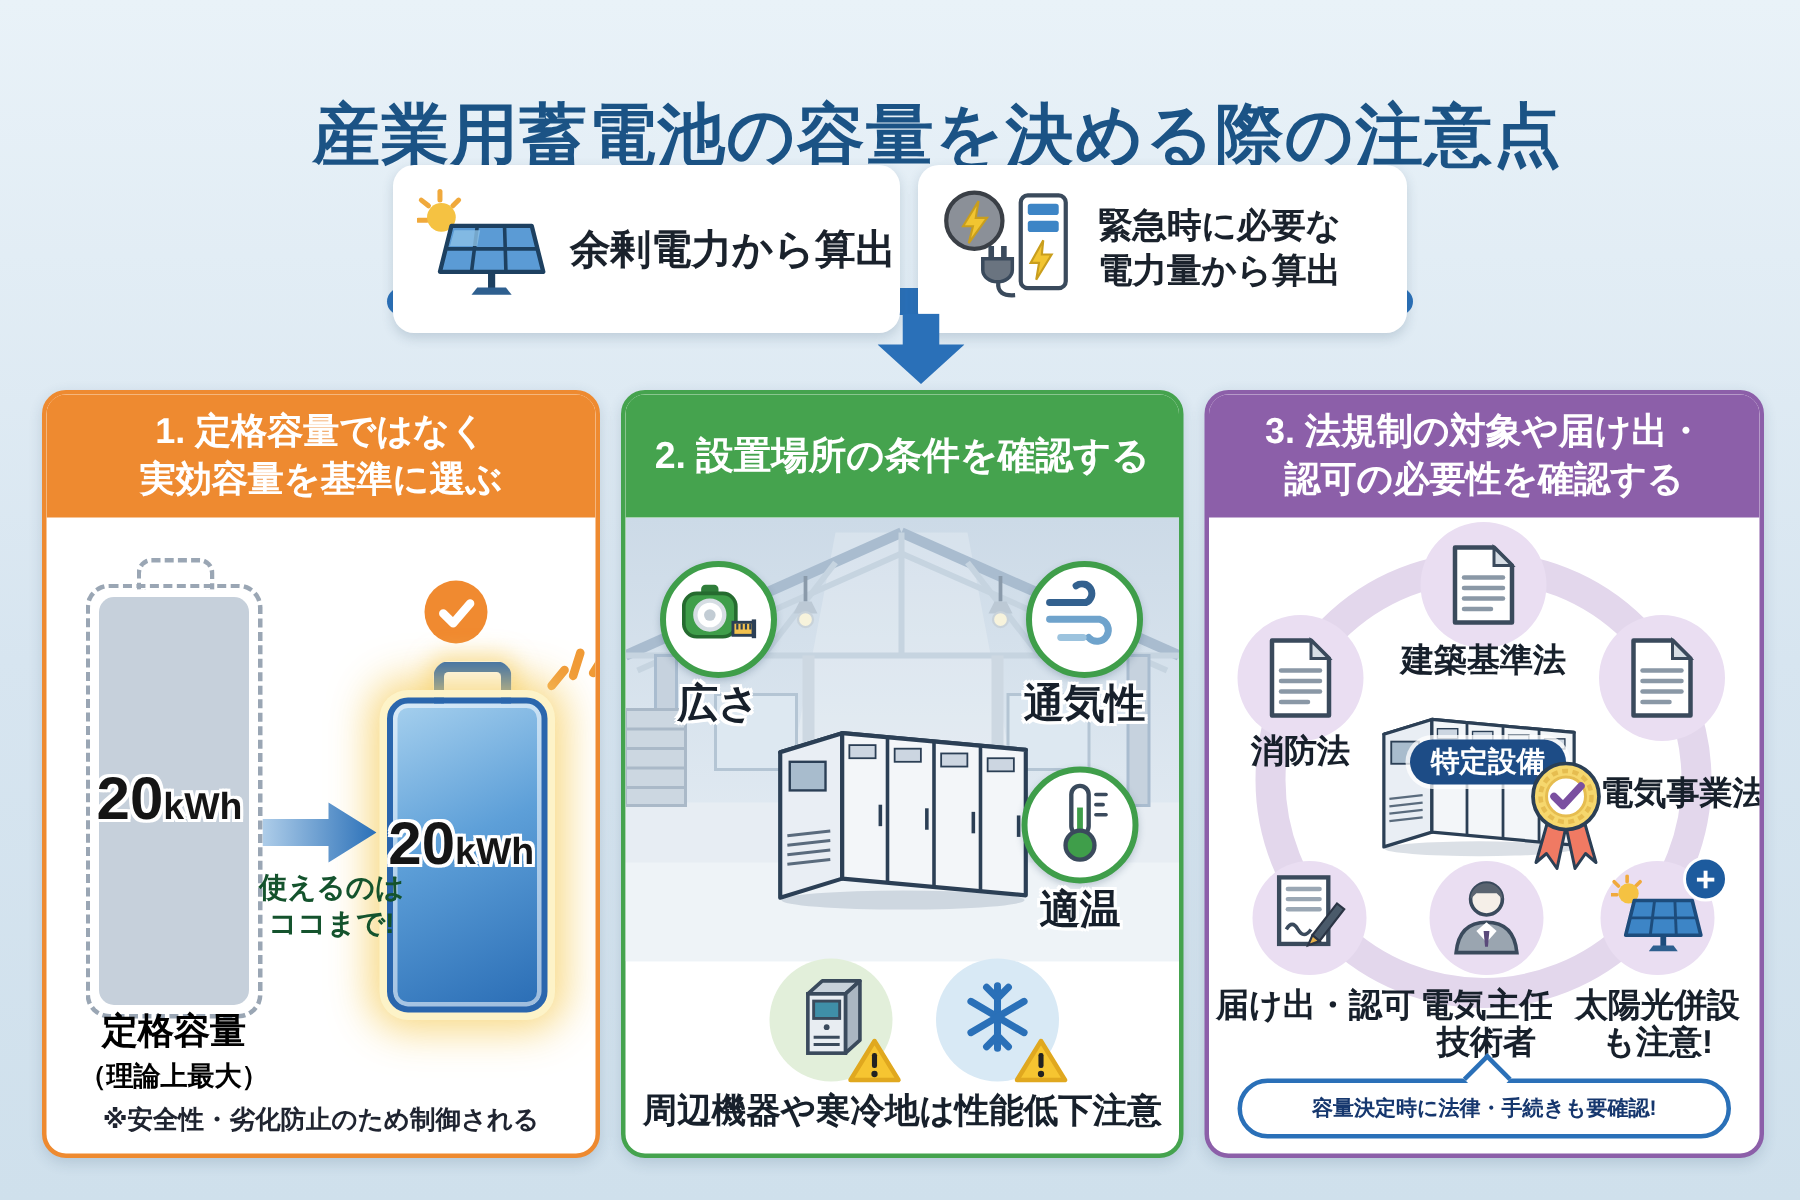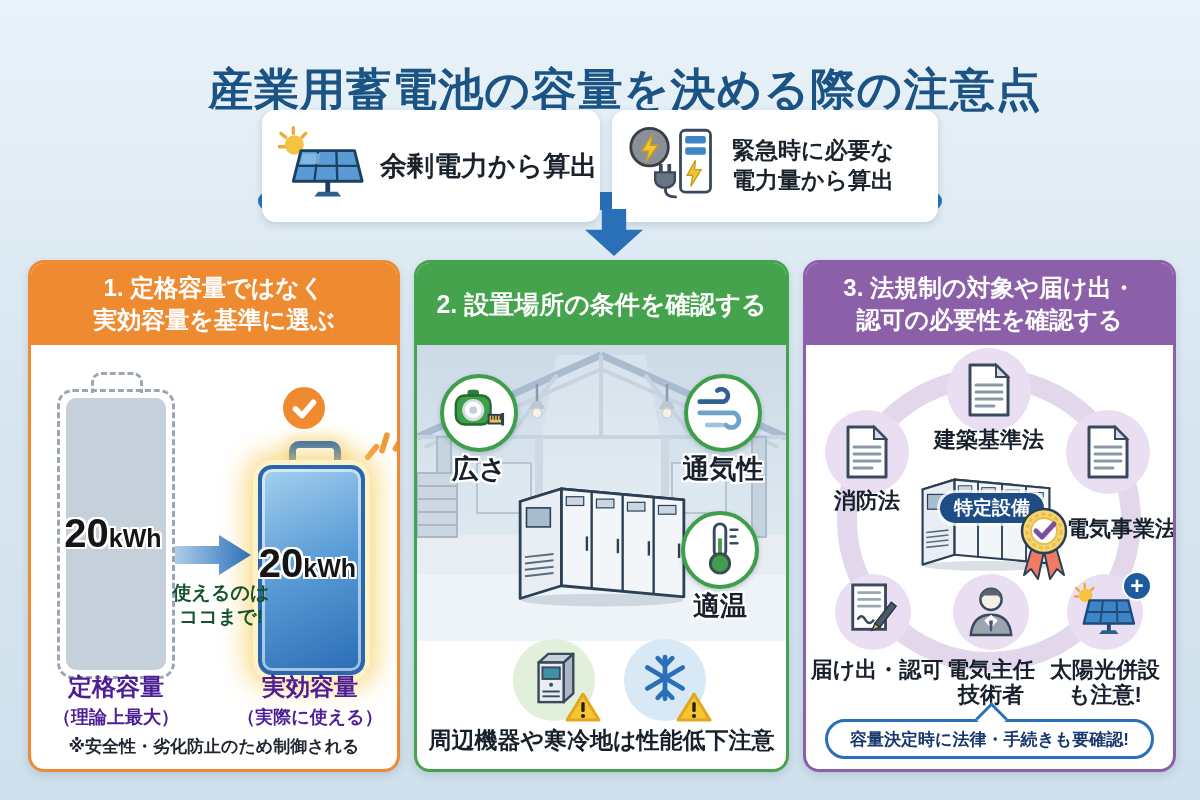--- a/index.html
+++ b/index.html
@@ -63,21 +63,21 @@
                         inset 0 0 0 3px rgba(255,255,255,.55); }
   .bat-eff-cap { left:258px; top:96px; width:38px; height:26px;
                  border:7px solid #2a66ad; border-bottom:none; border-radius:10px 10px 0 0;
                  box-shadow:0 0 14px 5px rgba(247,210,110,.6); }
   .kwh-eff { left:227px; top:196px; width:99px; }
   .kwh-eff .num,.kwh-eff .unit { text-shadow:2px 0 0 #fff,-2px 0 0 #fff,0 2px 0 #fff,
         0 -2px 0 #fff,2px 2px 0 #fff,-2px -2px 0 #fff,2px -2px 0 #fff,-2px 2px 0 #fff; }
   .r-arrow { left:144px; top:188px; }
   .arrow-note { left:108px; top:236px; width:164px; text-align:center;
                 font-size:19px; font-weight:800; color:#14532d; line-height:1.25; }
-  .cap-label { top:326px; text-align:center; color:#4c1d95; }
+  .cap-label { top:326px; text-align:center; color:#000000; }
   .cap-label .big { font-size:24px; font-weight:800; }
   .cap-label .small { font-size:18px; font-weight:700; margin-top:2px; }
   .cap-rated { left:0; width:170px; }
   .cap-eff { left:196px; width:166px; }
   .footnote { left:0; top:390px; width:100%; text-align:center;
               font-size:17px; font-weight:800; color:#1f2430; }
 
   
   .warehouse { left:0; top:0; width:369px; height:296px; overflow:hidden; }
   .cond-circle { width:78px; height:78px; border-radius:50%; background:#fff;
@@ -121,21 +121,21 @@
                background:#1d5b9e; color:#fff; font-size:23px; font-weight:800;
                display:flex; align-items:center; justify-content:center;
                border:2px solid #fff; box-sizing:border-box; }
   .item-label { text-align:center; font-size:22px; font-weight:800; color:#17202b; line-height:1.15; }
   .il1 { left:0;   top:312px; width:142px; }
   .il2 { left:114px; top:312px; width:142px; }
   .il3 { left:228px; top:312px; width:142px; }
   .p3note { left:19px; top:374px; width:329px; height:40px; background:#fff;
             border:3px solid #2a70b8; border-radius:22px; box-sizing:border-box;
             display:flex; align-items:center; justify-content:center;
-            font-size:17px; font-weight:800; color:#16376e; white-space:nowrap; }
+            font-size:14px; font-weight:800; color:#16376e; white-space:nowrap; }
   .pointer { left:174px; top:362px; width:20px; height:20px; background:#fff;
              border-left:3px solid #2a70b8; border-top:3px solid #2a70b8;
              transform:rotate(45deg); z-index:2; }
 </style>
 </head>
 <body>
 
 <div class="stage">
 
   <h1 class="abs title">産業用蓄電池の容量を決める際の注意点</h1>
@@ -237,24 +237,20 @@
       </div>
       <div class="abs arrow-note">
         <div>使えるのは</div>
         <div>ココまで!</div>
       </div>
 
       <div class="abs cap-label cap-rated">
         <div class="big">定格容量</div>
         <div class="small">（理論上最大）</div>
       </div>
-      <div class="abs cap-label cap-eff">
-        <div class="big">実効容量</div>
-        <div class="small">（実際に使える）</div>
-      </div>
       <div class="abs footnote">※安全性・劣化防止のため制御される</div>
     </div>
   </section>
 
   <section class="abs panel p2">
     <header class="phead">
       <div>2. 設置場所の条件を確認する</div>
     </header>
     <div class="pbody">
       <div class="abs warehouse">

